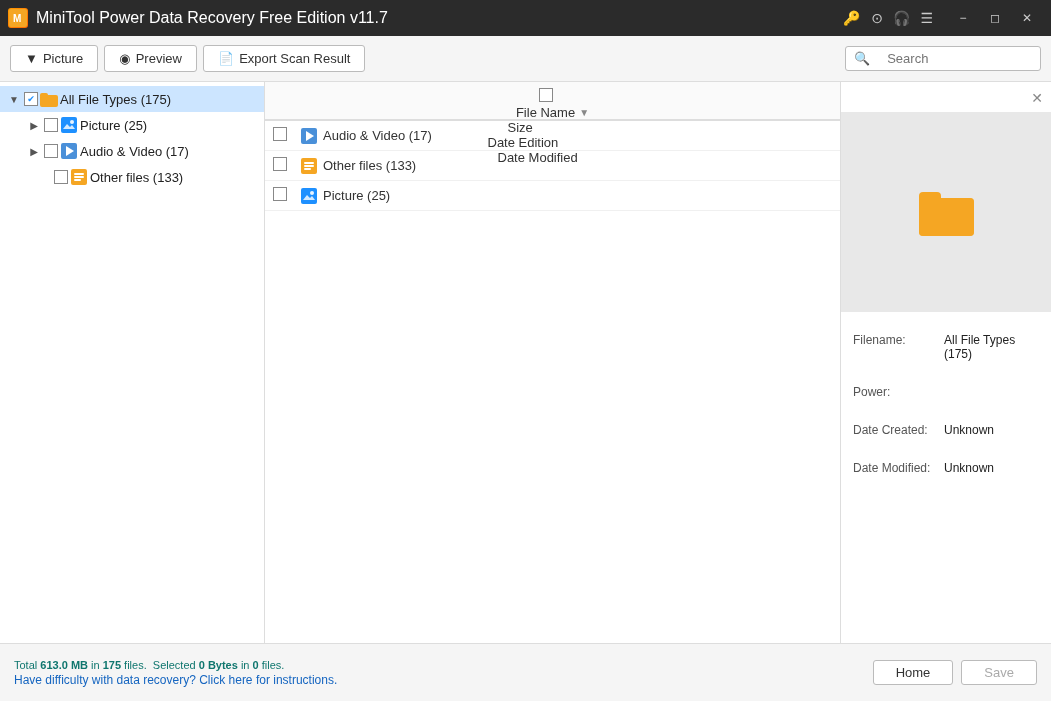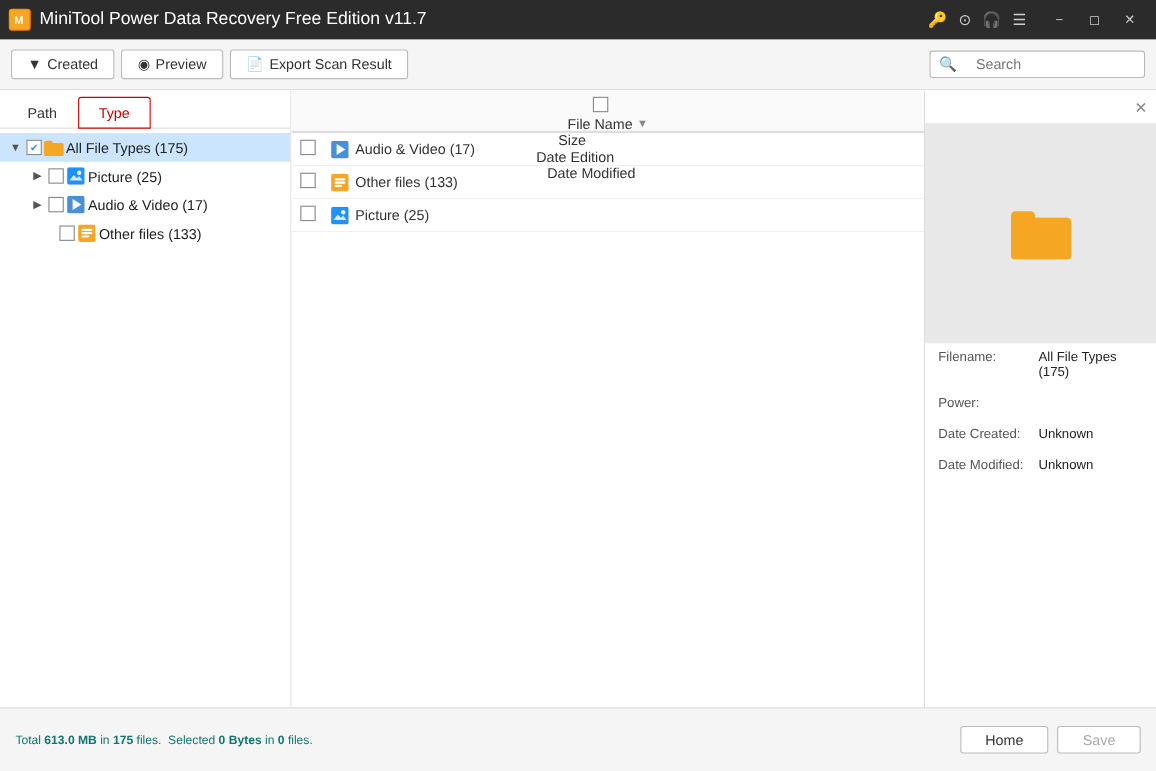--- a/index.html
+++ b/index.html
@@ -207,22 +207,22 @@
       cursor: pointer; color: #888; font-size: 14px;
     }
     .preview-area {
       width: 100%;
       height: 200px;
       background: #e8e8e8;
       display: flex; align-items: center; justify-content: center;
       margin-top: 30px;
     }
     .file-meta {
-      padding: 5px 12px;
-      display: flex; flex-direction: column; gap: 14px;
+      padding: 21px 12px;
+      display: flex; flex-direction: column; gap: 24px;
     }
     .meta-row { display: flex; gap: 6px; }
     .meta-label { color: #555; min-width: 85px; font-size: 12px; }
     .meta-value { color: #222; font-size: 12px; }
 
     
     .bottom-bar {
       height: 58px;
       background: #f5f5f5;
       border-top: 1px solid #ddd;
@@ -271,48 +271,40 @@
   <div class="titlebar-controls">
     <div class="titlebar-btn">−</div>
     <div class="titlebar-btn">◻</div>
     <div class="titlebar-btn close">✕</div>
   </div>
 </div>
 
 <div class="toolbar">
   <button class="toolbar-btn">
     <span>▼</span>
-    <span>Created</span>
+    <span>Picture</span>
   </button>
   <button class="toolbar-btn">
     <span>◉</span>
     <span>Preview</span>
   </button>
   <button class="toolbar-btn">
     <span>📄</span>
     <span>Export Scan Result</span>
   </button>
   <div class="toolbar-spacer"></div>
   <div class="search-box">
     <span class="search-icon-char">🔍</span>
     <input type="text" placeholder="Search" style="">
   </div>
 </div>
 
 <div class="main-area">
 
   <div class="left-panel">
-    <div class="tabs">
-      <div class="tab">
-        <span>Path</span>
-      </div>
-      <div class="tab active" style="border-color:#cc0000; color:#cc0000;">
-        <span>Type</span>
-      </div>
-    </div>
     <div class="tree">
 
       <div class="tree-item selected" style="padding-left:6px;">
         <div class="expand-btn">▼</div>
         <div class="tree-checkbox">
           <span style="color:#1e90ff; font-size:9px;">✔</span>
         </div>
         <div class="tree-icon glyph-folder">
           <svg width="18" height="16" viewBox="0 0 18 16">
             <rect x="0" y="4" width="18" height="12" rx="2" fill="#f5a623"></rect>
@@ -465,18 +457,19 @@
     </div>
   </div>
 
 </div>
 
 <div class="bottom-bar">
   <div class="bottom-info">
     <div class="bottom-text">
       Total <b>613.0 MB</b> in <b>175</b> files.&nbsp; Selected <b>0 Bytes</b> in <b>0</b> files.
     </div>
+    <a class="bottom-link">Have difficulty with data recovery? Click here for instructions.</a>
   </div>
   <div class="bottom-actions">
     <button class="action-btn">Home</button>
     <button class="action-btn disabled">Save</button>
   </div>
 </div>
 
 </body></html>

